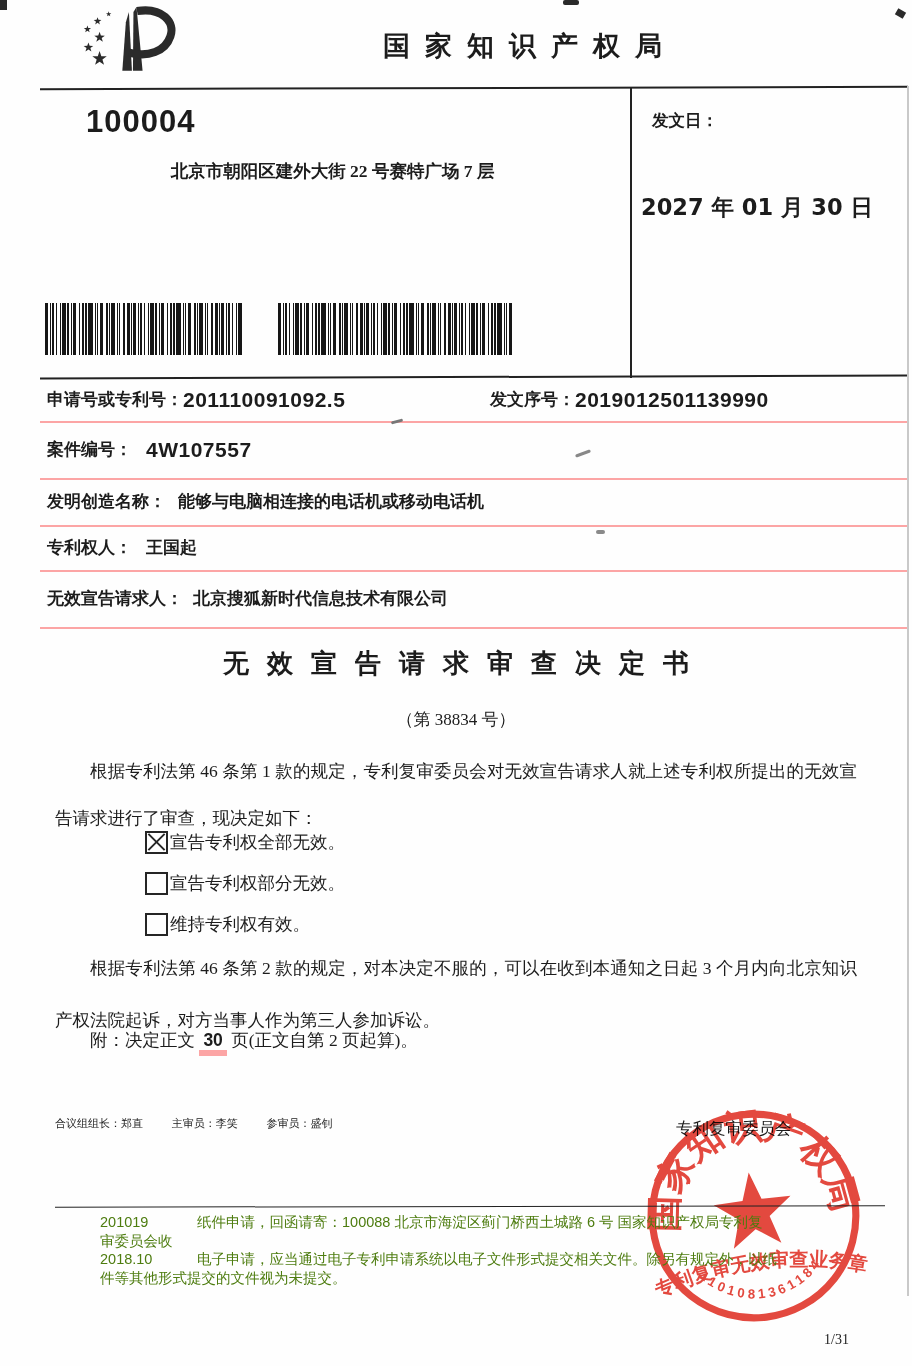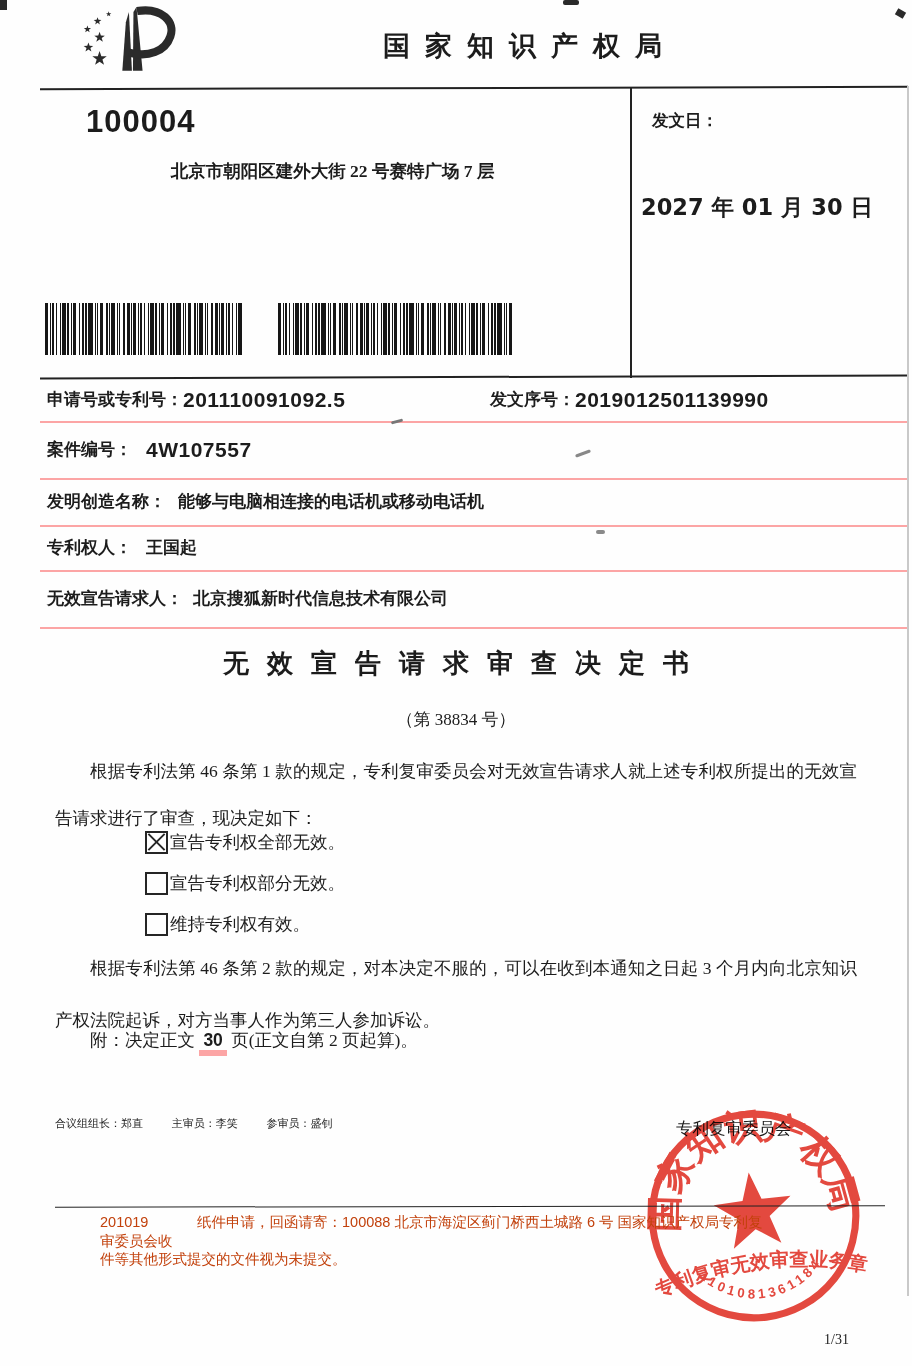--- a/index.html
+++ b/index.html
@@ -43,21 +43,21 @@
   .panel span{margin-right:0;}
   .panel .gap{display:inline-block;width:26px;}
   .board{position:absolute;left:676px;top:1118px;font-size:16.5px;}
   .seal{position:absolute;left:644px;top:1106px;width:220px;height:220px;
         transform:rotate(-7deg);mix-blend-mode:multiply;opacity:.93;}
   .sealTop{font-family:"Liberation Serif",serif;font-weight:700;font-size:36px;fill:#e23b30;}
   .sealMid{font-family:"Liberation Serif",serif;font-weight:700;font-size:19px;fill:#e23b30;}
   .sealBot{font-family:"Liberation Sans",sans-serif;font-weight:700;font-size:13px;fill:#e23b30;letter-spacing:3.5px;}
   
   .footer{position:absolute;left:100px;top:1213px;width:790px;
-          font-family:"Liberation Sans","DejaVu Sans",sans-serif;font-size:14.5px;line-height:18.5px;color:#c2410c;}
+          font-family:"Liberation Sans","DejaVu Sans",sans-serif;font-size:14.5px;line-height:18.5px;color:#4d7c0f;}
   .fline{display:flex;}
   .fcode{flex:0 0 97px;}
   .pagenum{position:absolute;left:824px;top:1332px;font-size:14px;}
   
   .speck{position:absolute;background:#2a2a2a;}
   .edge{position:absolute;left:907px;top:86px;width:2px;height:1210px;background:#c9c9c9;}
 </style>
 </head>
 <body>
 
@@ -281,20 +281,24 @@
   <div class="rule" style="left:55px;top:1206px;width:830px;border-top-width:1.5px;transform:rotate(-0.1deg);"></div>
   <div class="footer">
     <div class="fline">
       <span class="fcode">201019</span>
       <span>纸件申请，回函请寄：100088 北京市海淀区蓟门桥西土城路 6 号  国家知识产权局专利复</span>
     </div>
     <div class="fline">
       <span>审委员会收</span>
     </div>
     <div class="fline">
+      <span class="fcode">2018.10</span>
+      <span>电子申请，应当通过电子专利申请系统以电子文件形式提交相关文件。除另有规定外，以纸</span>
+    </div>
+    <div class="fline">
       <span>件等其他形式提交的文件视为未提交。</span>
     </div>
   </div>
   <div class="pagenum">1/31</div>
 
   <div class="edge"></div>
   <div class="speck" style="left:563px;top:0;width:16px;height:5px;border-radius:2px;"></div>
   <div class="speck" style="left:896px;top:10px;width:9px;height:7px;transform:rotate(30deg);"></div>
   <div class="speck" style="left:0;top:0;width:7px;height:10px;"></div>
   <div class="speck" style="left:391px;top:420px;width:12px;height:3px;background:#777;transform:rotate(-15deg);border-radius:2px;"></div>

